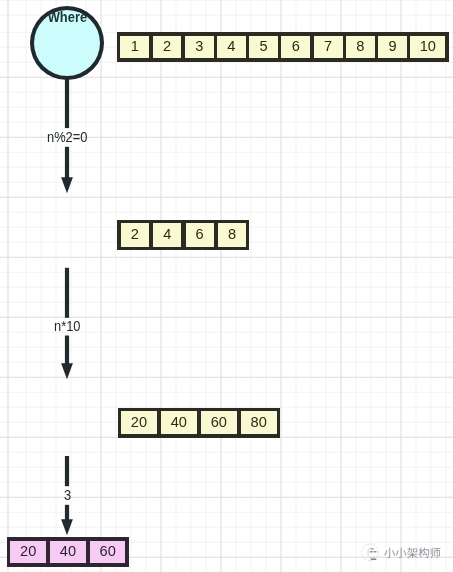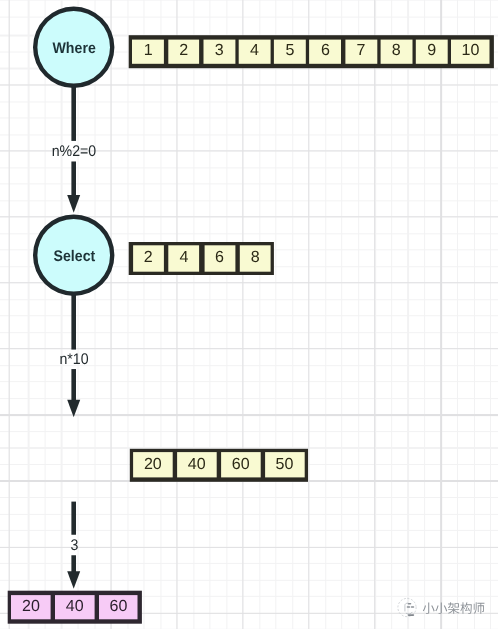--- a/index.html
+++ b/index.html
@@ -6,21 +6,21 @@
   html,body{margin:0;padding:0;}
   body{
     width:453px;height:572px;overflow:hidden;position:relative;
     background:#ffffff;
     font-family:"Liberation Sans",sans-serif;
     -webkit-font-smoothing:antialiased;
   }
   #grid{position:absolute;left:0;top:0;width:453px;height:572px;}
   #stage{position:absolute;left:0;top:0;width:453px;height:572px;will-change:transform;}
   .node{position:absolute;border-radius:50%;box-sizing:border-box;
-        display:flex;align-items:center;justify-content:center;}
+        display:flex;align-items:flex-start;justify-content:center;}
   .node .ntext{font-weight:bold;font-size:14px;display:block;line-height:1;
                transform:scaleX(0.92);transform-origin:center;}
   .strip{position:absolute;box-sizing:border-box;display:flex;}
   .cell{box-sizing:border-box;display:flex;align-items:center;justify-content:center;
         flex:1 1 0;}
   .cell .ctext{font-size:14.6px;display:block;line-height:1;margin-top:-1.4px;}
   .elabel{position:absolute;white-space:nowrap;font-size:14px;color:#262626;
           line-height:1;transform:scaleX(0.92);transform-origin:left center;}
   .wm{position:absolute;display:flex;align-items:center;}
 </style>
@@ -43,23 +43,20 @@
     </g>
     <g>
       <line x1="67" y1="456" x2="67" y2="486.2" stroke="#222a2d" stroke-width="4.2"></line>
       <line x1="67" y1="504.8" x2="67" y2="521" stroke="#222a2d" stroke-width="4.2"></line>
       <path d="M 61.1 519.3 L 72.9 519.3 L 67 535.3 Z" fill="#222a2d"></path>
     </g>
   </svg>
 
   <div class="node" style="left: 30px; top: 5.6px; width: 74.3px; height: 74.2px; background: rgb(204, 252, 252); border: 4.2px solid rgb(32, 41, 45);">
     <span class="ntext" style="color: rgb(29, 51, 56);">Where</span>
-  </div>
-  <div class="node" style="left: 29.8px; top: 195px; width: 74.4px; height: 73.9px; background: rgb(204, 252, 252); border: 4.2px solid rgb(32, 41, 45);">
-    <span class="ntext" style="margin-left: 1.6px; color: rgb(29, 51, 56);">Select</span>
   </div>
 
   <div class="elabel" style="left: 46.6px; top: 130px; color: rgb(34, 42, 45);">n%2=0</div>
   <div class="elabel" style="left: 53.8px; top: 319.2px; color: rgb(34, 42, 45);">n*10</div>
   <div class="elabel" style="left: 63.8px; top: 487.6px; color: rgb(34, 42, 45);">3</div>
 
   <div class="strip" id="seq0" style="left: 117px; top: 32.3px; width: 331.5px; height: 29.4px; padding: 3.3px; gap: 3.3px; background: rgb(43, 42, 35);">
       <div class="cell" style="flex: 1 1 0px; background: rgb(249, 250, 210);">
         <span class="ctext" style="color: rgb(44, 42, 23);">1</span>
       </div>
@@ -109,21 +106,21 @@
       <div class="cell" style="flex: 1 1 0px; background: rgb(249, 250, 210);">
         <span class="ctext" style="color: rgb(44, 42, 23);">20</span>
       </div>
       <div class="cell" style="flex: 1 1 0px; background: rgb(249, 250, 210);">
         <span class="ctext" style="color: rgb(44, 42, 23);">40</span>
       </div>
       <div class="cell" style="flex: 1 1 0px; background: rgb(249, 250, 210);">
         <span class="ctext" style="color: rgb(44, 42, 23);">60</span>
       </div>
       <div class="cell" style="flex: 1 1 0px; background: rgb(249, 250, 210);">
-        <span class="ctext" style="color: rgb(44, 42, 23);">50</span>
+        <span class="ctext" style="color: rgb(44, 42, 23);">80</span>
       </div>
     </div>
   <div class="strip" id="seq3" style="left: 7px; top: 537.4px; width: 121.8px; height: 29.4px; padding: 3.4px; gap: 4.2px; background: rgb(46, 39, 48);">
       <div class="cell" style="flex: 1 1 0px; background: rgb(247, 203, 246);">
         <span class="ctext" style="color: rgb(43, 31, 44);">20</span>
       </div>
       <div class="cell" style="flex: 1 1 0px; background: rgb(247, 203, 246);">
         <span class="ctext" style="color: rgb(43, 31, 44);">40</span>
       </div>
       <div class="cell" style="flex: 1 1 0px; background: rgb(247, 203, 246);">

